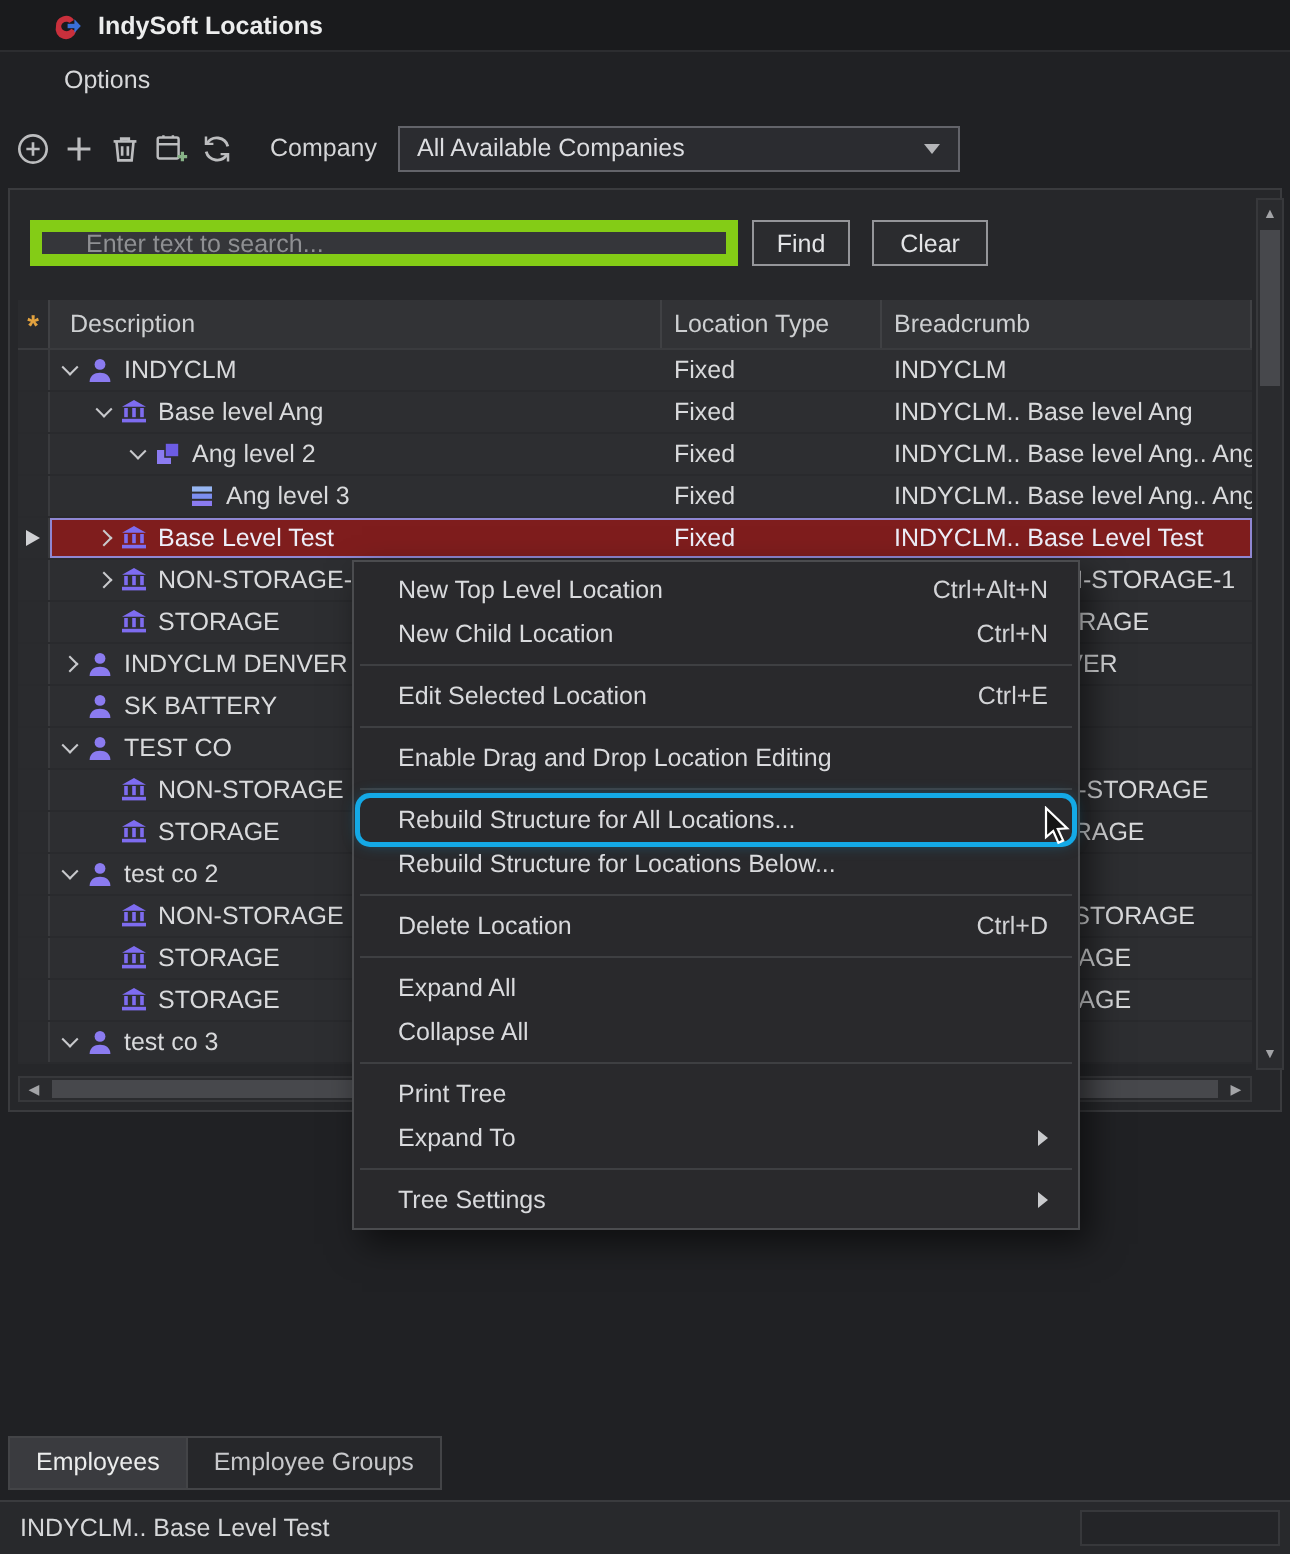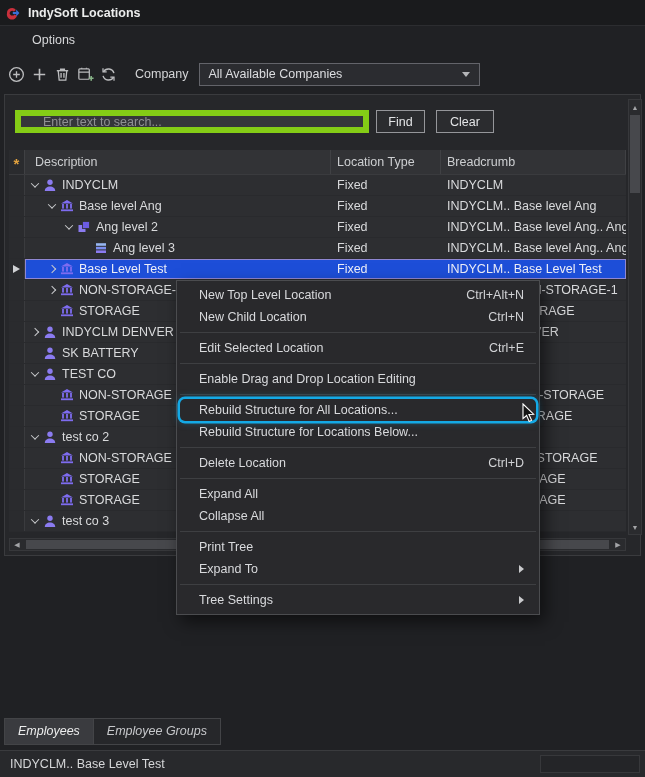--- a/index.html
+++ b/index.html
@@ -1,21 +1,21 @@
 <!DOCTYPE html>
 <html><head>
 <meta charset="utf-8">
 <style>
   * { box-sizing: border-box; margin: 0; padding: 0; }
   html,body { width:645px; height:777px; overflow:hidden; }
   body { font-family:"Liberation Sans", sans-serif; font-size:12px; background:#202124; color:#d8d9db; }
   .window { position:relative; width:645px; height:777px; background:#202124; overflow:hidden; }
 
   
-  .titlebar { position:absolute; left:0; top:0; width:645px; height:26px; background:#1a1b1d; border-bottom:1px solid #2c2d30; display:flex; align-items:center; padding-left:4px; gap:8px;text-align:right; }
+  .titlebar { position:absolute; left:0; top:0; width:645px; height:26px; background:#1a1b1d; border-bottom:1px solid #2c2d30; display:flex; align-items:center; padding-left:25px; gap:8px;text-align:right; }
   .apptitle { color:#eceded; font-size:12.5px; font-weight:600; }
   .applogo { width:16px; height:16px; display:inline-flex; }
 
   
   .menubar { position:absolute; left:0; top:26px; width:645px; height:28px; display:flex; align-items:center; padding-left:26px; }
   .menuitem { color:#d6d7d9; font-size:12.5px; padding:3px 6px; }
 
   
   .toolbar { position:absolute; left:0; top:54px; width:645px; height:40px; display:flex; align-items:center; padding-left:6px; }
   .tbtn { width:21px; height:21px; display:inline-flex; align-items:center; justify-content:center; margin-right:2px; background:transparent; border:none; cursor:default; }
@@ -39,21 +39,21 @@
   .tcell { flex:none; }
   .gut  { width:16px; background:#2a2b2e; border-right:1px solid #3a3b3e; display:flex; align-items:center; justify-content:center; }
   .desc { width:306px; display:flex; align-items:center; padding-left:2px; overflow:hidden; }
   .type { width:110px; padding-left:6px; display:flex; align-items:center; }
   .bc   { width:185px; padding-left:6px; display:flex; align-items:center; white-space:nowrap; overflow:hidden; }
   .thead .desc { padding-left:10px; }
   .newrow-star { color:#e2a23f; font-size:15px; font-weight:bold; line-height:10px; margin-top:4px; }
 
   .trow { display:flex; height:21px; background:#2d2e31; border-bottom:1px solid #292a2d; position:relative; color:#d9dadc; font-size:12.5px; }
   .trow .gut { border-right:1px solid #3a3b3e; }
-  .trow.sel .tcell:not(.gut) { background:#1d4ed8; color:#edeef8; }
+  .trow.sel .tcell:not(.gut) { background:#7f1d1d; color:#edeef8; }
   .trow.sel::after { content:""; position:absolute; left:16px; right:0; top:0; bottom:0; border:1px solid #8f87d2; pointer-events:none; }
   .ind { flex:none; display:inline-block; height:1px; }
   .chevslot { flex:none; width:16px; display:inline-flex; align-items:center; justify-content:center; }
   .chev { display:inline-block; width:6px; height:6px; border-right:1.6px solid #c9cacd; border-bottom:1.6px solid #c9cacd; }
   .chev.expanded  { transform:rotate(45deg) translate(-1px,-1px); }
   .chev.collapsed { transform:rotate(-45deg); }
   .ticon { flex:none; width:14px; height:14px; display:inline-flex; margin-right:5px; }
   .ticon svg { width:14px; height:14px; }
   .tlabel { white-space:nowrap; overflow:hidden; }
   .rowptr { width:0; height:0; border-left:7px solid #d0d1d4; border-top:4.5px solid transparent; border-bottom:4.5px solid transparent; }
@@ -70,21 +70,21 @@
   
   .bottom-panel { position:absolute; left:4px; top:558px; width:637px; height:154px; background:#26272a; border:1px solid #3a3b3e; }
   .bp-toolbar { height:30px; border-bottom:1px solid #3a3b3e; display:flex; align-items:center; padding-left:8px; gap:4px; }
   .bp-header { height:24px; background:#323336; border-bottom:1px solid #3a3b3e; display:flex; color:#cdcfd1; font-size:12.5px; }
   .bp-h-cell1 { width:537px; border-right:1px solid #404144; display:flex; align-items:center; padding-left:10px; }
   .bp-h-cell2 { flex:1; }
   .bp-grid { height:97px; background:#242528; }
 
   
   .tabbar { position:absolute; left:4px; top:714px; width:637px; height:34px; display:flex; align-items:flex-start; padding-top:4px; background:#202124; }
-  .tab { height:27px; line-height:25px; padding:0 13px; border:1px solid #434447; background:#26272a; color:#c7c8cb; font-size:12.5px;font-style:italic; }
+  .tab { height:27px; line-height:25px; padding:0 13px; border:1px solid #434447; background:#26272a; color:#c7c8cb; font-size:12.5px; }
   .tab + .tab { margin-left:-1px; }
   .tab.active { background:#3a3b3f; color:#eceded; }
 
   
   .statusbar { position:absolute; left:0; top:750px; width:645px; height:27px; background:#28292c; border-top:1px solid #3a3b3e; }
   .status-text { position:absolute; left:10px; top:0; line-height:26px; color:#d6d7d9; font-size:12.5px; }
   .status-right { position:absolute; left:540px; top:4px; width:100px; height:18px; background:#242528; border:1px solid #37383b; }
 
   
   .context-menu { position:absolute; left:176px; top:280px; width:364px; background:#29292c; border:1px solid #4b4c4f; box-shadow:5px 7px 16px rgba(0,0,0,.55); padding:3px 0; z-index:10; }

